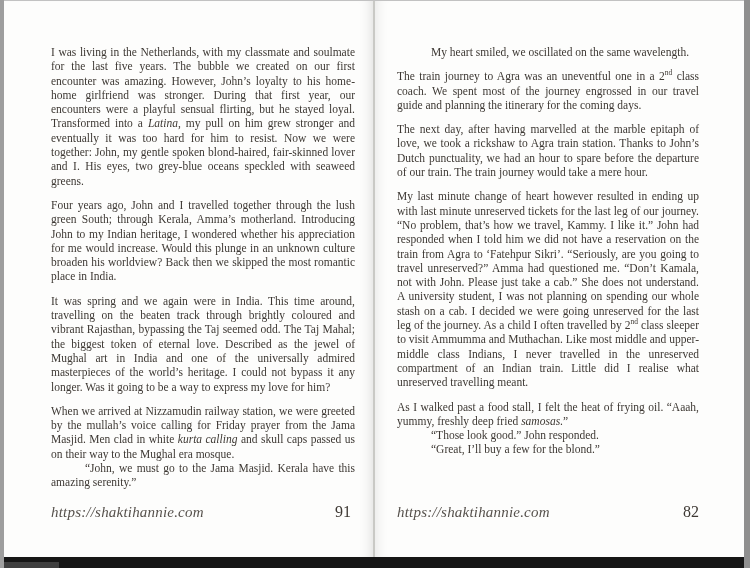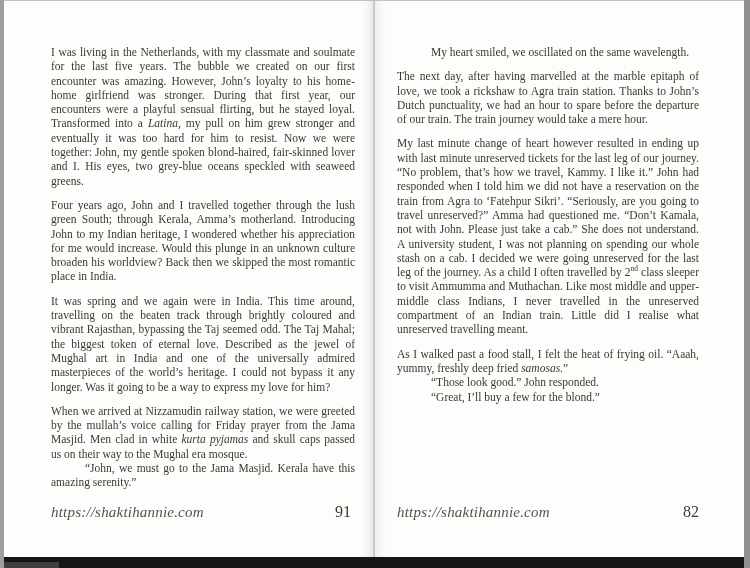--- a/index.html
+++ b/index.html
@@ -54,34 +54,35 @@
 
 <div class="viewer">
   <div class="top-line"></div>
 
   <div class="spread">
     <div class="page left">
       <div class="text">
           <p class="para"><span>I was living in the Netherlands, with my classmate and soulmate for the last five years. The bubble we created on our first encounter was amazing. However, John’s loyalty to his home-home girlfriend was stronger. During that first year, our encounters were a playful sensual flirting, but he stayed loyal. Transformed into a </span><span class="it">Latina</span><span>, my pull on him grew stronger and eventually it was too hard for him to resist. Now we were together: John, my gentle spoken blond-haired, fair-skinned lover and I. His eyes, two grey-blue oceans speckled with seaweed greens.</span></p>
           <p class="para"><span>Four years ago, John and I travelled together through the lush green South; through Kerala, Amma’s motherland. Introducing John to my Indian heritage, I wondered whether his appreciation for me would increase. Would this plunge in an unknown culture broaden his worldview? Back then we skipped the most romantic place in India.</span></p>
           <p class="para"><span>It was spring and we again were in India. This time around, travelling on the beaten track through brightly coloured and vibrant Rajasthan, bypassing the Taj seemed odd. The Taj Mahal; the biggest token of eternal love. Described as the jewel of Mughal art in India and one of the universally admired masterpieces of the world’s heritage. I could not bypass it any longer. Was it going to be a way to express my love for him?</span></p>
-          <p class="para nogap"><span>When we arrived at Nizzamudin railway station, we were greeted by the mullah’s voice calling for Friday prayer from the Jama Masjid. Men clad in white </span><span class="it">kurta pyjamas</span><span> and skull caps passed us on their way to the Mughal era mosque.</span></p>
+          <p class="para nogap"><span>When we arrived at Nizzamudin railway station, we were greeted by the mullah’s voice calling for Friday prayer from the Jama Masjid. Men clad in white </span><span class="it">kurta calling</span><span> and skull caps passed us on their way to the Mughal era mosque.</span></p>
           <p class="para indent nogap"><span>“John, we must go to the Jama Masjid. Kerala have this amazing serenity.”</span></p>
         </div>
       <div class="footer">
         <span class="url">https://shaktihannie.com</span>
         <span class="pagenum">91</span>
       </div>
     </div>
 
     <div class="seam"></div>
 
     <div class="page right">
       <div class="text">
           <p class="para indent"><span>My heart smiled, we oscillated on the same wavelength.</span></p>
+          <p class="para"><span>The train journey to Agra was an uneventful one in a 2</span><span class="sup">nd</span><span> class coach. We spent most of the journey engrossed in our travel guide and planning the itinerary for the coming days.</span></p>
           <p class="para"><span>The next day, after having marvelled at the marble epitaph of love, we took a rickshaw to Agra train station. Thanks to John’s Dutch punctuality, we had an hour to spare before the departure of our train. The train journey would take a mere hour.</span></p>
           <p class="para"><span>My last minute change of heart however resulted in ending up with last minute unreserved tickets for the last leg of our journey. “No problem, that’s how we travel, Kammy. I like it.” John had responded when I told him we did not have a reservation on the train from Agra to ‘Fatehpur Sikri’. “Seriously, are you going to travel unreserved?” Amma had questioned me. “Don’t Kamala, not with John. Please just take a cab.” She does not understand. A university student, I was not planning on spending our whole stash on a cab. I decided we were going unreserved for the last leg of the journey. As a child I often travelled by 2</span><span class="sup">nd</span><span> class sleeper to visit Ammumma and Muthachan. Like most middle and upper-middle class Indians, I never travelled in the unreserved compartment of an Indian train. Little did I realise what unreserved travelling meant.</span></p>
           <p class="para nogap"><span>As I walked past a food stall, I felt the heat of frying oil. “Aaah, yummy, freshly deep fried </span><span class="it">samosas</span><span>.”</span></p>
           <p class="para indent nogap"><span>“Those look good.” John responded.</span></p>
           <p class="para indent"><span>“Great, I’ll buy a few for the blond.”</span></p>
         </div>
       <div class="footer">
         <span class="url">https://shaktihannie.com</span>
         <span class="pagenum">82</span>
       </div>

